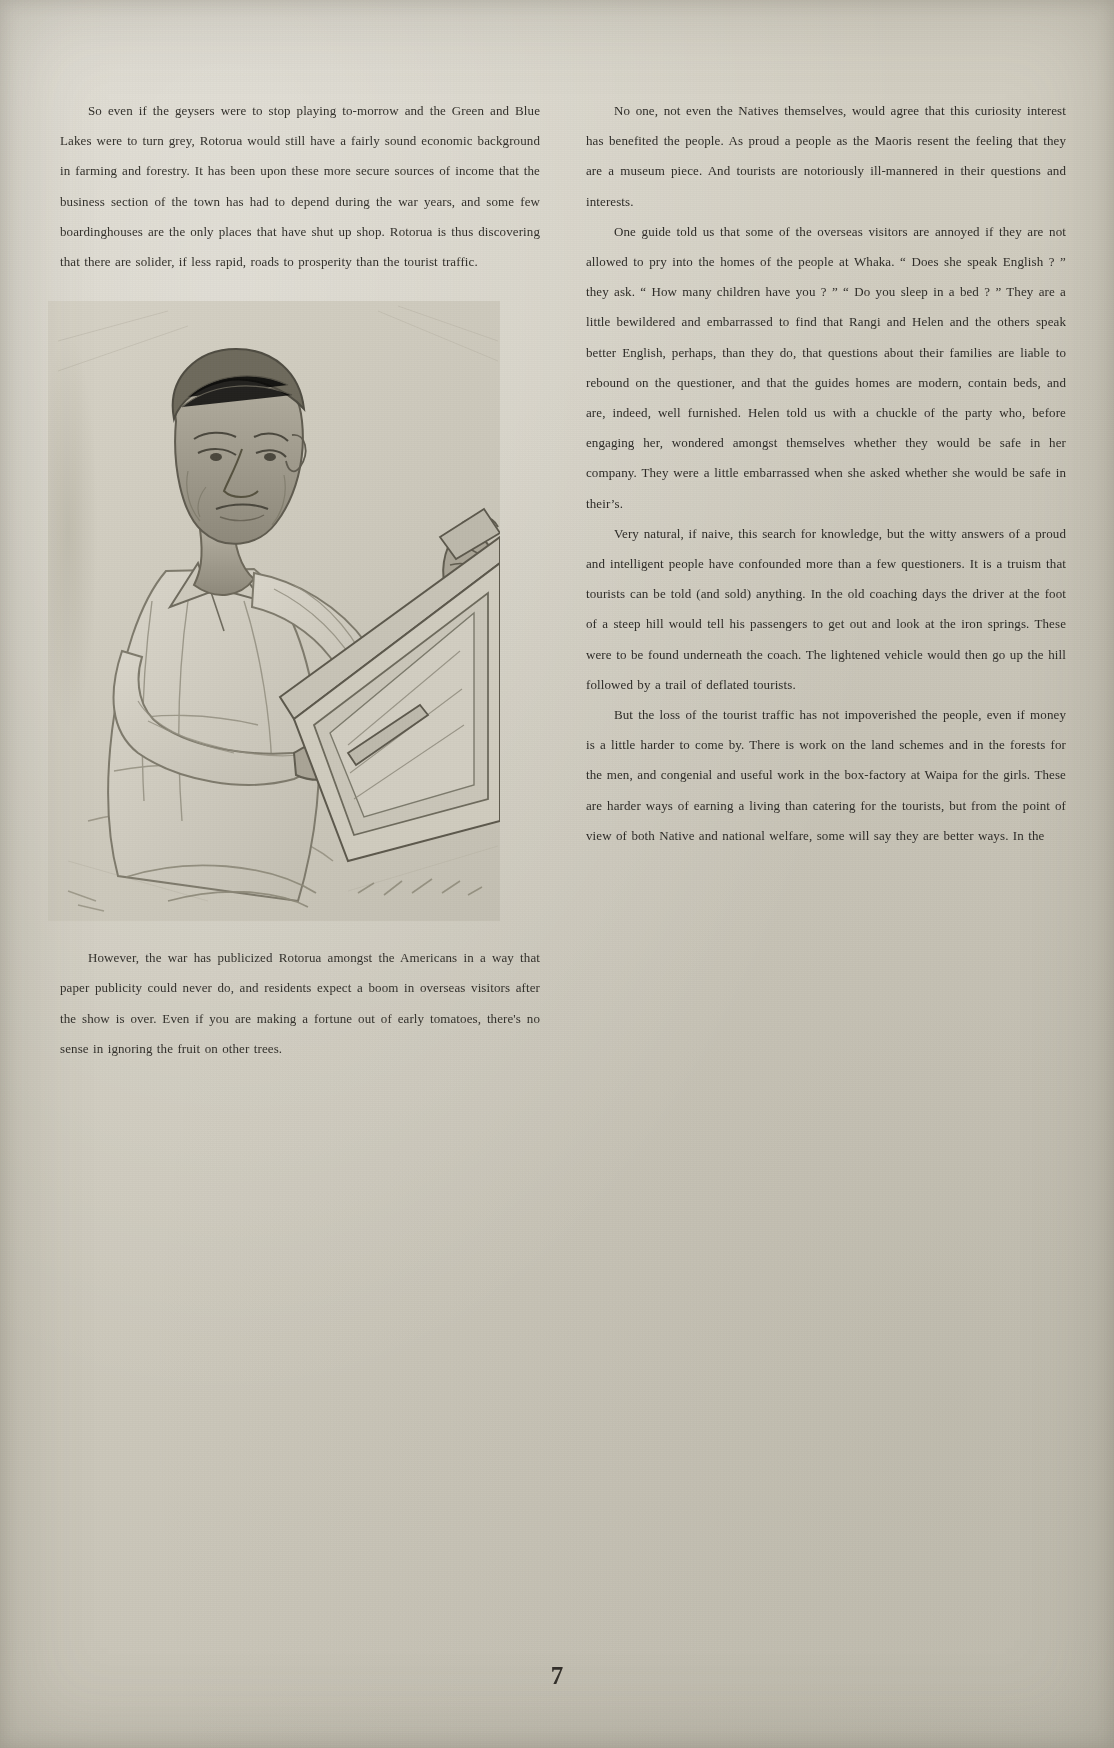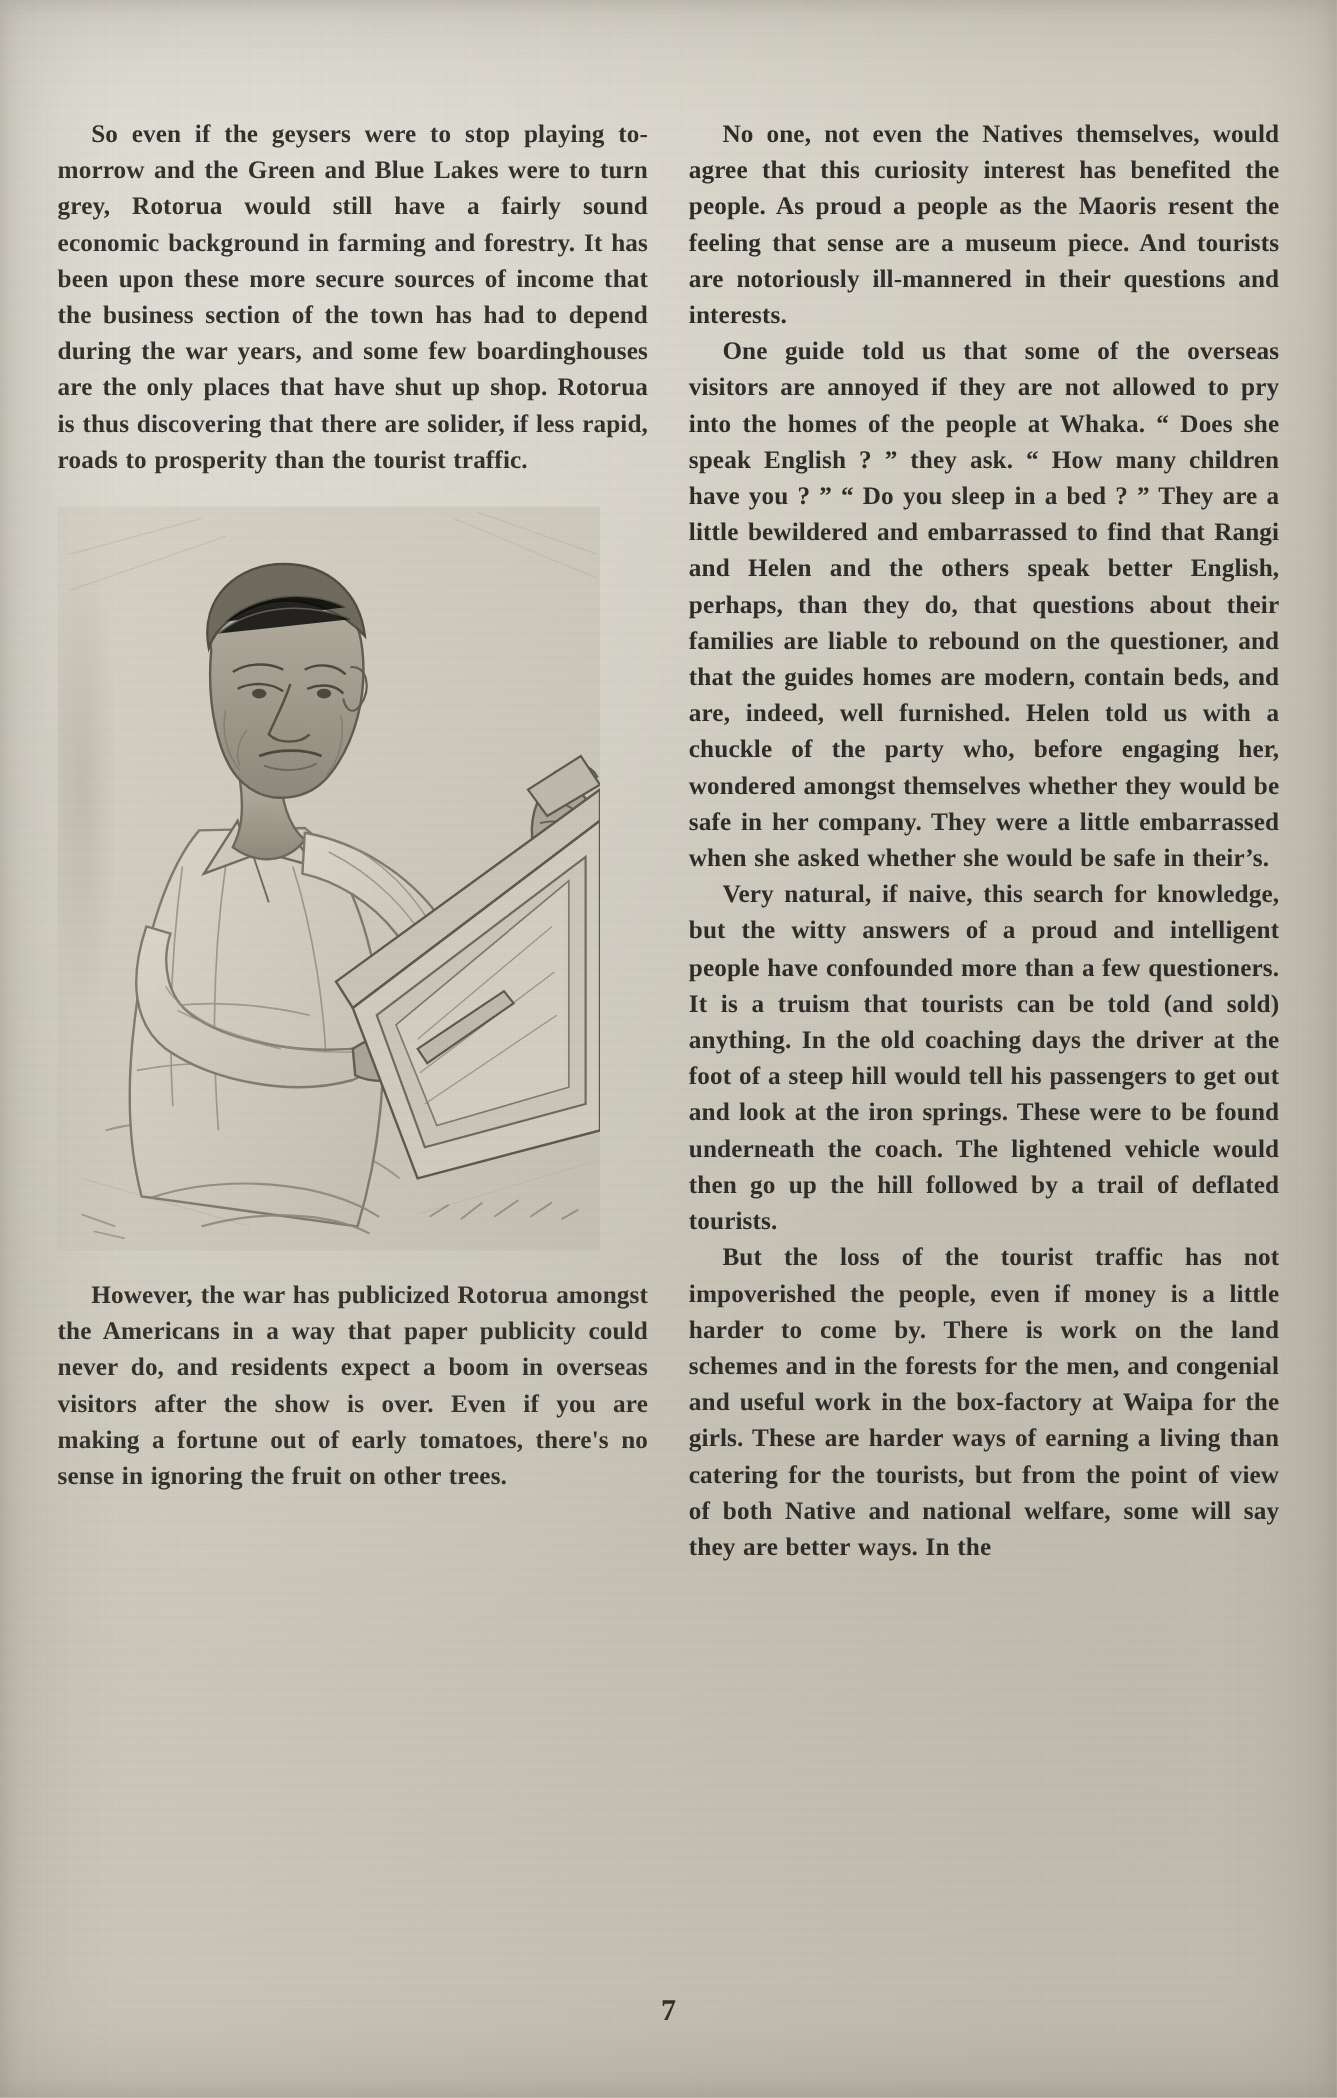--- a/index.html
+++ b/index.html
@@ -46,30 +46,29 @@
     width: 1018px;
     height: 1420px;
     display: flex;
     gap: 34px;
   }
   .col {
     width: 492px;
     position: relative;
   }
   p {
-    margin: 0 0 0 0;
+    margin: 0 0 0 12px;
     text-align: justify;
     text-align-last: left;
-    font-size: 21px;
+    font-size: 13px;
     line-height: 30.2px;
     color: #2f2d2a;
     letter-spacing: 0.1px;
     text-indent: 28px;
     word-spacing: 1px;
-    font-weight: bold;
   }
   .col-left p { color: #33312c; }
   .col-right p { color: #2e2c28; }
   p.tight { text-indent: 26px; }
 
   
   .figure {
     margin: 24px 0 22px 0;
     width: 452px;
     height: 620px;
@@ -248,21 +247,21 @@
             <path d="M30 604 L 56 610"></path>
           </g>
         </svg>
         <div class="stain1"></div>
       </div>
 
       <p>However, the war has publicized Rotorua amongst the Americans in a way that paper publicity could never do, and residents expect a boom in overseas visitors after the show is over. Even if you are making a fortune out of early tomatoes, there's no sense in ignoring the fruit on other trees.</p>
     </div>
 
     <div class="col col-right">
-      <p>No one, not even the Natives themselves, would agree that this curiosity interest has benefited the people. As proud a people as the Maoris resent the feeling that sense are a museum piece. And tourists are notoriously ill-mannered in their questions and interests.</p>
+      <p>No one, not even the Natives themselves, would agree that this curiosity interest has benefited the people. As proud a people as the Maoris resent the feeling that they are a museum piece. And tourists are notoriously ill-mannered in their questions and interests.</p>
       <p>One guide told us that some of the overseas visitors are annoyed if they are not allowed to pry into the homes of the people at Whaka. “ Does she speak English ? ” they ask. “ How many children have you ? ” “ Do you sleep in a bed ? ” They are a little bewildered and embarrassed to find that Rangi and Helen and the others speak better English, perhaps, than they do, that questions about their families are liable to rebound on the questioner, and that the guides homes are modern, contain beds, and are, indeed, well furnished. Helen told us with a chuckle of the party who, before engaging her, wondered amongst themselves whether they would be safe in her company. They were a little embarrassed when she asked whether she would be safe in their’s.</p>
       <p>Very natural, if naive, this search for knowledge, but the witty answers of a proud and intelligent people have confounded more than a few questioners. It is a truism that tourists can be told (and sold) anything. In the old coaching days the driver at the foot of a steep hill would tell his passengers to get out and look at the iron springs. These were to be found underneath the coach. The lightened vehicle would then go up the hill followed by a trail of deflated tourists.</p>
       <p>But the loss of the tourist traffic has not impoverished the people, even if money is a little harder to come by. There is work on the land schemes and in the forests for the men, and congenial and useful work in the box-factory at Waipa for the girls. These are harder ways of earning a living than catering for the tourists, but from the point of view of both Native and national welfare, some will say they are better ways. In the</p>
     </div>
 
   </div>
 
   <div class="page-number">7</div>
 
   <div class="grain"></div>

